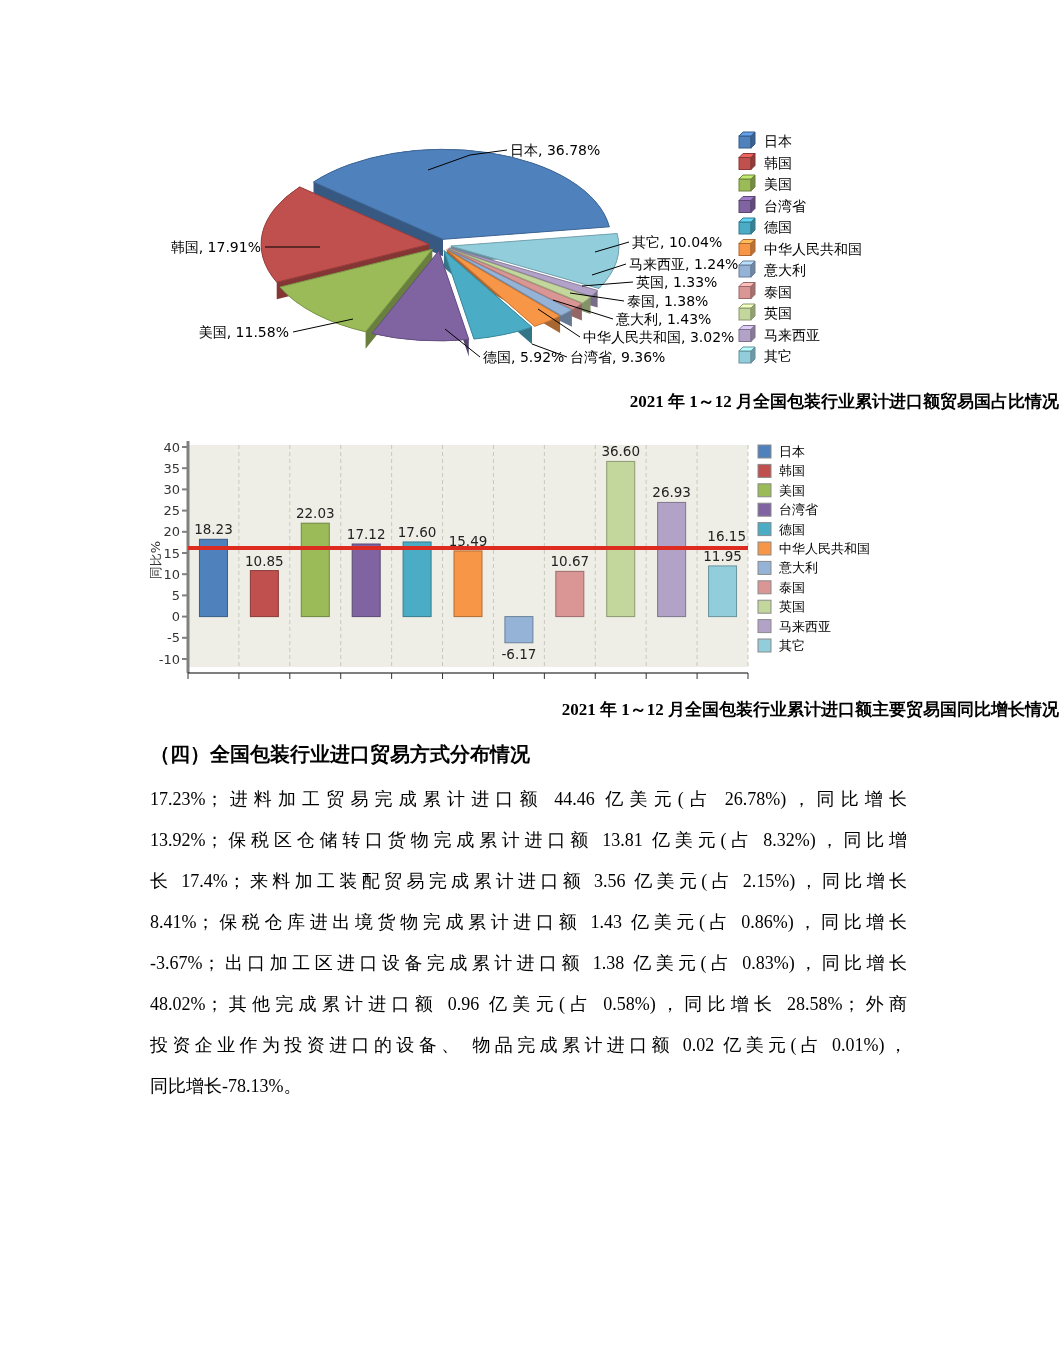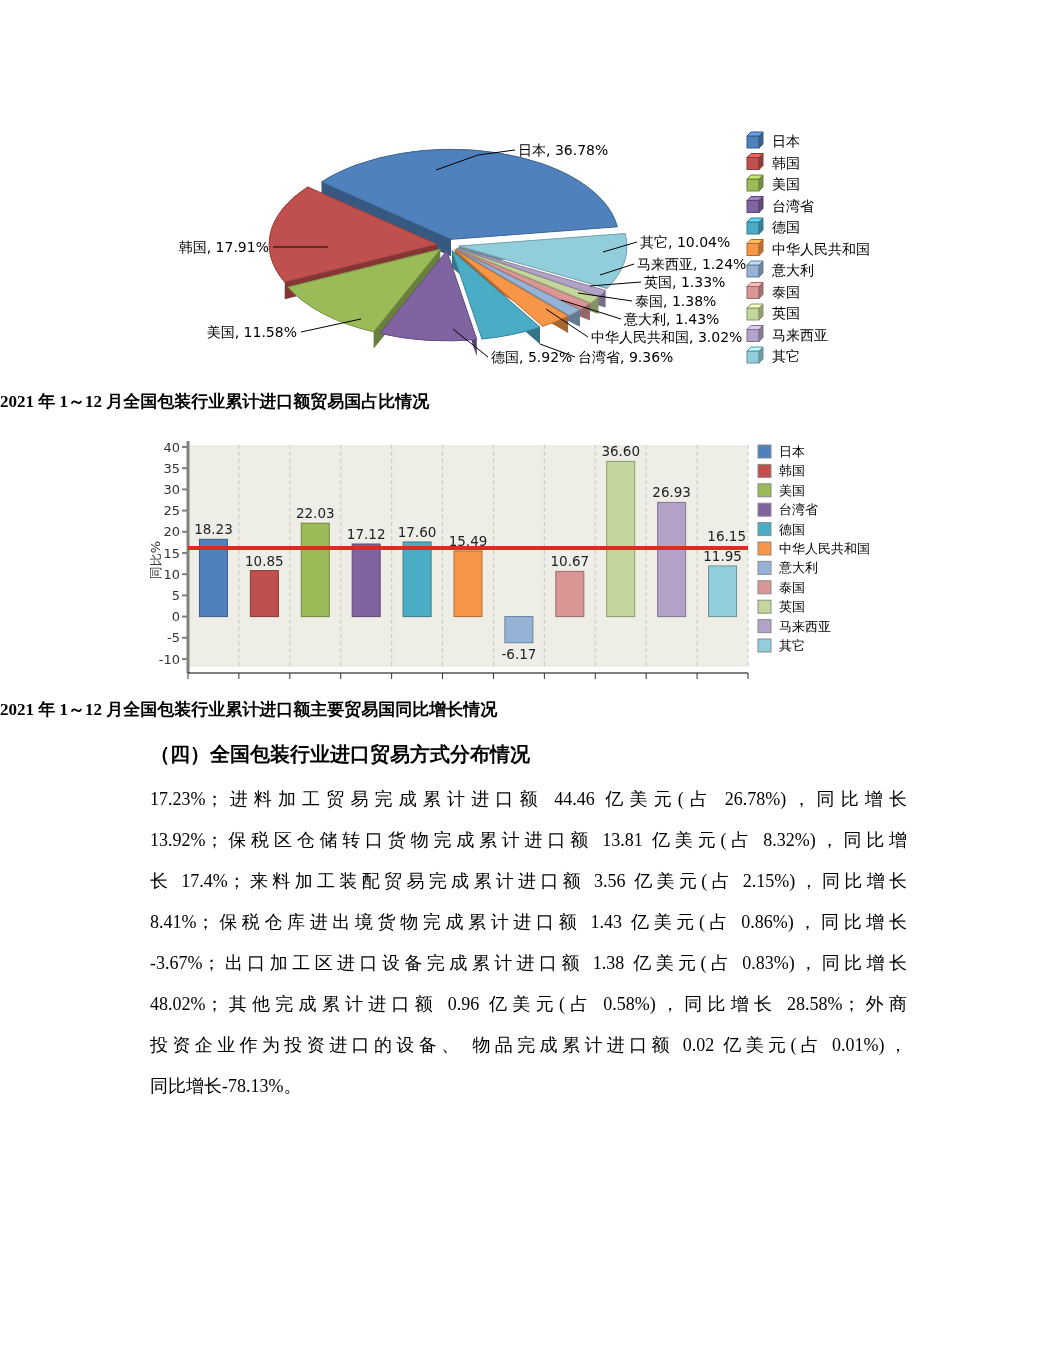--- a/index.html
+++ b/index.html
@@ -1,35 +1,35 @@
 <!DOCTYPE html>
 <html><head>
 <meta charset="utf-8">
 <style>
   html,body{margin:0;padding:0;background:#ffffff;}
   #page{position:relative;width:1059px;height:1357px;background:#ffffff;overflow:hidden;
         font-family:"Liberation Sans",sans-serif;}
   .abs{position:absolute;}
-  .chart-title{position:absolute;left:0;width:1059px;text-align:left;
+  .chart-title{position:absolute;left:0;width:1059px;text-align:right;
         font-family:"Liberation Serif",serif;font-weight:bold;font-size:17px;color:#000;}
   #section-heading{position:absolute;left:150px;top:741px;width:760px;
         font-family:"Liberation Serif",serif;font-weight:bold;font-size:20px;color:#000;}
   #paragraph{position:absolute;left:150px;top:779px;width:757px;
         font-family:"Liberation Serif",serif;font-size:18px;color:#000;}
   .para-line{height:41px;line-height:41px;text-align:justify;text-align-last:justify;white-space:nowrap;}
   .para-line.first{text-indent:36px;}
   .para-line.last{text-align:right;text-align-last:left;}
   svg text{font-family:"DejaVu Sans",sans-serif;}
 </style>
 </head>
 <body>
 
 <div id="page">
 
-  <div class="abs" style="left:148px;top:123px;width:910px;height:262px;">
+  <div class="abs" style="left:140px;top:123px;width:910px;height:262px;">
     <svg id="pie-svg" width="910" height="262" viewBox="0 0 910 262">
         <path d="M 302.9931206096522,133.32948948949334 L 469.35815615823594,120.80391040308741 A 168 90 0 0 0 173.50720266453533,75.9870441086285 Z M 469.35815615823594,103.80391040308741 A 168 90 0 0 0 173.50720266453533,58.987044108628496 L 173.50720266453533,75.9870441086285 A 168 90 0 0 1 469.35815615823594,120.80391040308741 Z M 302.9931206096522,116.32948948949334 L 469.35815615823594,103.80391040308741 L 469.35815615823594,120.80391040308741 L 302.9931206096522,133.32948948949334 Z M 302.9931206096522,116.32948948949334 L 173.50720266453533,58.987044108628496 L 173.50720266453533,75.9870441086285 L 302.9931206096522,133.32948948949334 Z" fill="rgb(54,88,129)" stroke="none"></path>
         <path d="M 289.09007909549365,138.2473975272171 L 159.6041611503768,80.90495214635224 A 168 90 0 0 0 136.71124092427402,176.14587862087177 Z M 159.6041611503768,63.904952146352244 A 168 90 0 0 0 136.71124092427402,159.14587862087177 L 136.71124092427402,176.14587862087177 A 168 90 0 0 1 159.6041611503768,80.90495214635224 Z M 289.09007909549365,121.24739752721709 L 159.6041611503768,63.904952146352244 L 159.6041611503768,80.90495214635224 L 289.09007909549365,138.2473975272171 Z M 289.09007909549365,121.24739752721709 L 136.71124092427402,159.14587862087177 L 136.71124092427402,176.14587862087177 L 289.09007909549365,138.2473975272171 Z" fill="rgb(131,54,52)" stroke="none"></path>
         <path d="M 310.8304157010496,140.030758798943 L 458.96191828007136,182.48779045929967 A 168 90 0 0 0 477.1954512496334,127.505179712537 Z M 458.96191828007136,165.48779045929967 A 168 90 0 0 0 477.1954512496334,110.50517971253699 L 477.1954512496334,127.505179712537 A 168 90 0 0 1 458.96191828007136,182.48779045929967 Z M 310.8304157010496,123.03075879894298 L 458.96191828007136,165.48779045929967 L 458.96191828007136,182.48779045929967 L 310.8304157010496,140.030758798943 Z M 310.8304157010496,123.03075879894298 L 477.1954512496334,110.50517971253699 L 477.1954512496334,127.505179712537 L 310.8304157010496,140.030758798943 Z" fill="rgb(99,139,150)" stroke="none"></path>
         <path d="M 309.4896085441025,141.98019593802061 L 451.00255431325786,190.48552636307443 A 168 90 0 0 0 457.62111112312425,184.43722759837732 Z M 451.00255431325786,173.48552636307443 A 168 90 0 0 0 457.62111112312425,167.43722759837732 L 457.62111112312425,184.43722759837732 A 168 90 0 0 1 451.00255431325786,190.48552636307443 Z M 309.4896085441025,124.98019593802061 L 451.00255431325786,173.48552636307443 L 451.00255431325786,190.48552636307443 L 309.4896085441025,141.98019593802061 Z M 309.4896085441025,124.98019593802061 L 457.62111112312425,167.43722759837732 L 457.62111112312425,184.43722759837732 L 309.4896085441025,141.98019593802061 Z" fill="rgb(121,110,135)" stroke="none"></path>
         <path d="M 309.00997861506227,142.3805348049923 L 442.47067306665684,197.04503429137776 A 168 90 0 0 0 450.5229243842176,190.88586523004608 Z M 442.47067306665684,180.04503429137776 A 168 90 0 0 0 450.5229243842176,173.8858652300461 L 450.5229243842176,190.88586523004608 A 168 90 0 0 1 442.47067306665684,197.04503429137776 Z M 309.00997861506227,125.38053480499231 L 442.47067306665684,180.04503429137776 L 442.47067306665684,197.04503429137776 L 309.00997861506227,142.3805348049923 Z M 309.00997861506227,125.38053480499231 L 450.5229243842176,173.8858652300461 L 450.5229243842176,190.88586523004608 L 309.00997861506227,142.3805348049923 Z" fill="rgb(133,146,105)" stroke="none"></path>
         <path d="M 308.4406896635901,142.77877067910163 L 432.5623876998004,203.43006065769396 A 168 90 0 0 0 441.90138411518467,197.4432701654871 Z M 432.5623876998004,186.43006065769396 A 168 90 0 0 0 441.90138411518467,180.4432701654871 L 441.90138411518467,197.4432701654871 A 168 90 0 0 1 432.5623876998004,203.43006065769396 Z M 308.4406896635901,125.77877067910164 L 432.5623876998004,186.43006065769396 L 432.5623876998004,203.43006065769396 L 308.4406896635901,142.77877067910163 Z M 308.4406896635901,125.77877067910164 L 441.90138411518467,180.4432701654871 L 441.90138411518467,197.4432701654871 L 308.4406896635901,142.77877067910163 Z" fill="rgb(148,102,101)" stroke="none"></path>
         <path d="M 307.7858688469027,143.16275324308347 L 421.2470748405303,209.53633662141056 A 168 90 0 0 0 431.9075668831131,203.8140432216758 Z M 421.2470748405303,192.53633662141056 A 168 90 0 0 0 431.9075668831131,186.8140432216758 L 431.9075668831131,203.8140432216758 A 168 90 0 0 1 421.2470748405303,209.53633662141056 Z M 307.7858688469027,126.16275324308347 L 421.2470748405303,192.53633662141056 L 421.2470748405303,209.53633662141056 L 307.7858688469027,143.16275324308347 Z M 307.7858688469027,126.16275324308347 L 431.9075668831131,186.8140432216758 L 431.9075668831131,203.8140432216758 L 307.7858688469027,143.16275324308347 Z" fill="rgb(101,122,146)" stroke="none"></path>
         <path d="M 292.32427399668353,143.22104887439923 L 139.9454358254639,181.1195299680539 A 168 90 0 0 0 225.5922867020388,225.81638202082513 Z M 139.9454358254639,164.1195299680539 A 168 90 0 0 0 225.5922867020388,208.81638202082513 L 225.5922867020388,225.81638202082513 A 168 90 0 0 1 139.9454358254639,181.1195299680539 Z M 292.32427399668353,126.22104887439923 L 139.9454358254639,164.1195299680539 L 139.9454358254639,181.1195299680539 L 292.32427399668353,143.22104887439923 Z M 292.32427399668353,126.22104887439923 L 225.5922867020388,208.81638202082513 L 225.5922867020388,225.81638202082513 L 292.32427399668353,143.22104887439923 Z" fill="rgb(105,127,61)" stroke="none"></path>
         <path d="M 306.627001542886,143.7034021248793 L 394.680010514709,220.35112042096384 A 168 90 0 0 0 420.08820753651355,210.07698550320634 Z M 394.680010514709,203.35112042096384 A 168 90 0 0 0 420.08820753651355,193.07698550320634 L 420.08820753651355,210.07698550320634 A 168 90 0 0 1 394.680010514709,220.35112042096384 Z M 306.627001542886,126.70340212487929 L 394.680010514709,203.35112042096384 L 394.680010514709,220.35112042096384 L 306.627001542886,143.7034021248793 Z M 306.627001542886,126.70340212487929 L 420.08820753651355,193.07698550320634 L 420.08820753651355,210.07698550320634 L 306.627001542886,143.7034021248793 Z" fill="rgb(168,102,48)" stroke="none"></path>

